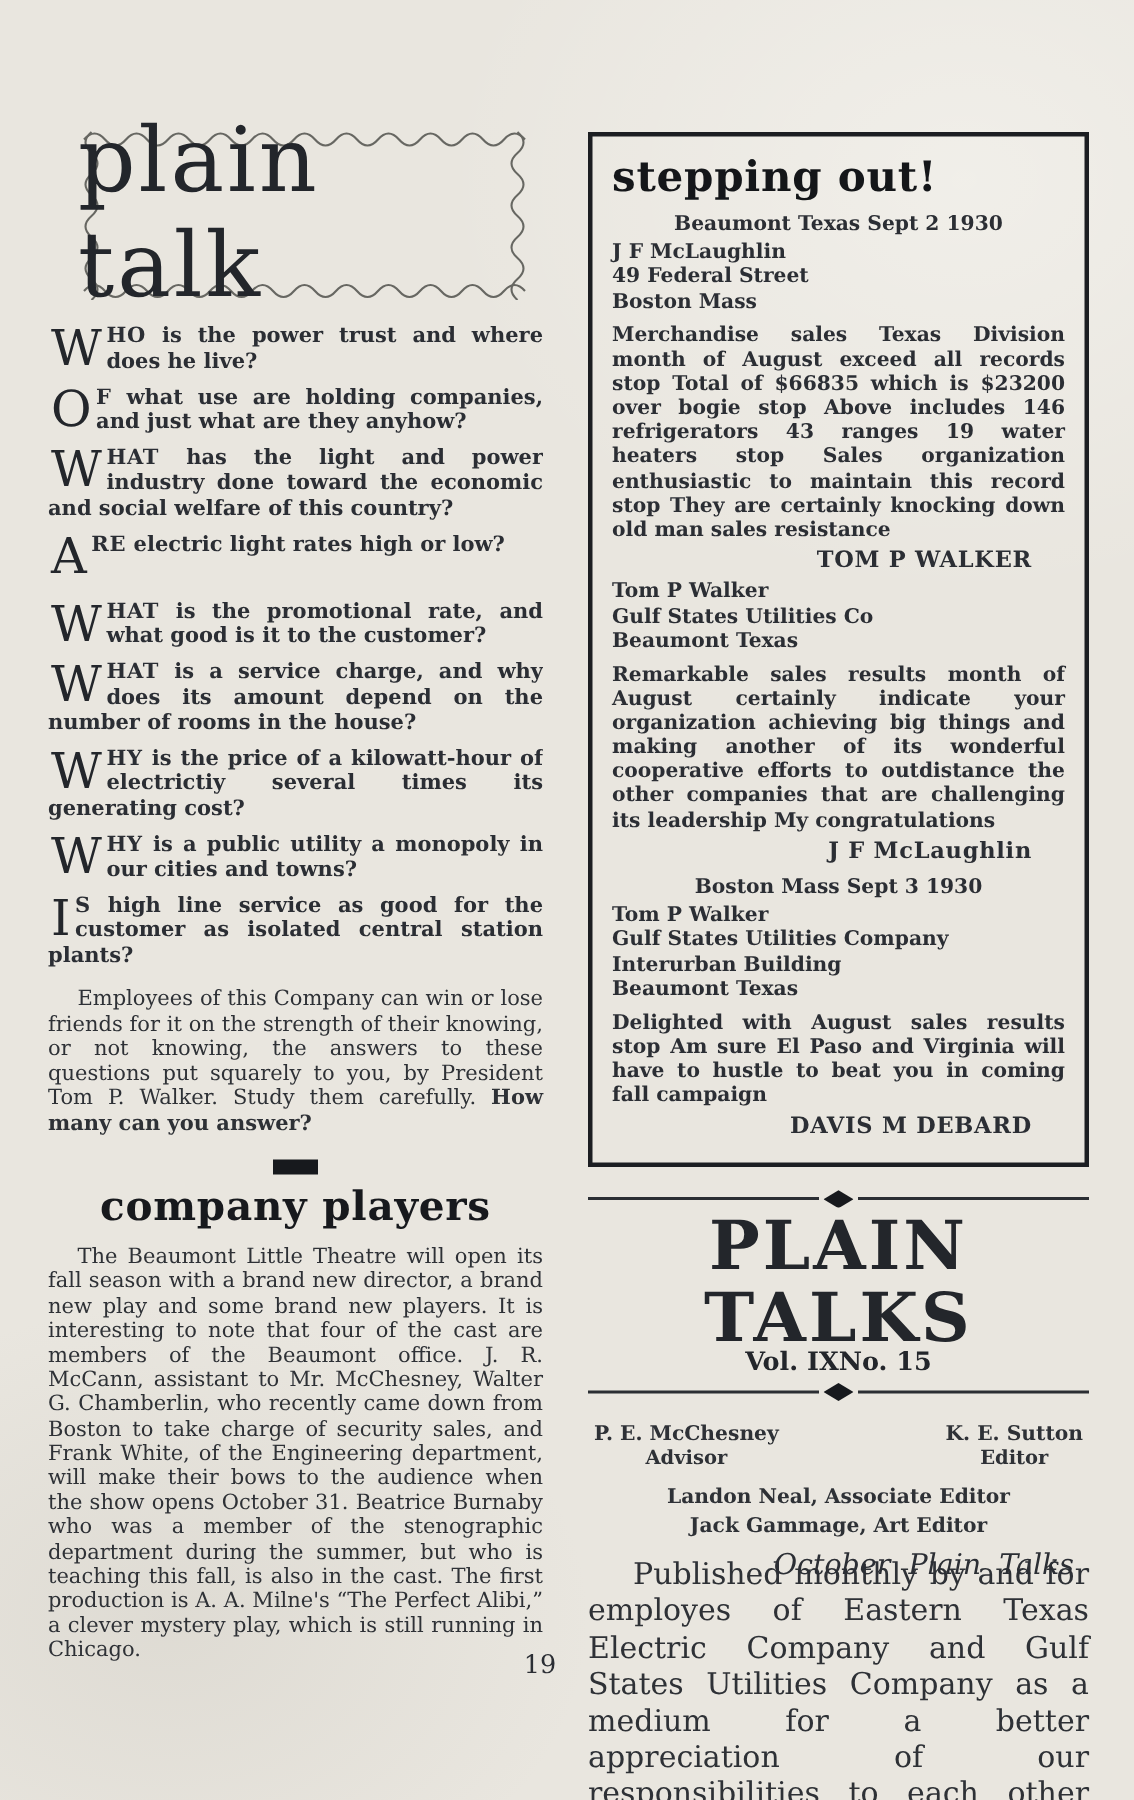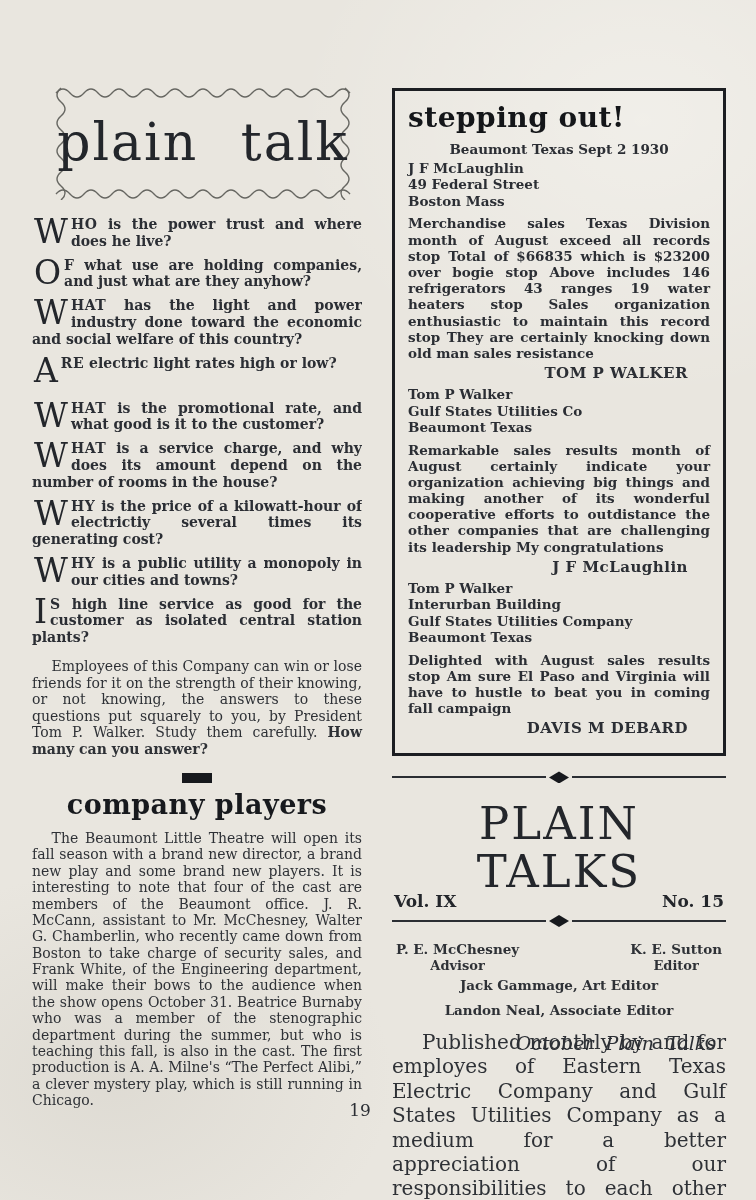--- a/index.html
+++ b/index.html
@@ -14,21 +14,21 @@
     color:#2e3136;
     overflow:hidden;
   }
   
   .col-left{position:absolute;left:32px;top:84px;width:330px;}
   .pt-box{position:relative;width:302px;height:116px;margin-left:20px;}
   .pt-box svg{position:absolute;left:0;top:0;}
   .pt-title{
     position:absolute;left:0;top:0;width:100%;height:100%;
     display:flex;align-items:center;justify-content:center;
-    font-size:52px;font-weight:400;color:#23262b;
+    font-size:60px;font-weight:400;color:#23262b;
     letter-spacing:2px;word-spacing:24px;
   }
   .questions{margin-top:16px;}
   .q{
     font-size:14px;font-weight:bold;line-height:1.2;
     text-align:justify;margin-bottom:7px;overflow:hidden;
     color:#2b2e34;
   }
   .q .cap{
     float:left;font-size:33px;line-height:0.82;
@@ -73,25 +73,25 @@
   }
   
   .masthead{margin-top:15px;}
   .rule{display:flex;align-items:center;}
   .rule .line{flex:1;height:2px;background:#2b2e33;}
   .rule .diamond{
     width:20px;height:12px;background:#17191d;margin:0 3px;
     clip-path:polygon(50% 0,100% 50%,50% 100%,0 50%);
   }
   .mh-title{
-    text-align:center;font-size:45px;font-weight:400;color:#23262b;
-    letter-spacing:2px;word-spacing:26px;line-height:1.05;margin-top:17px;
+    text-align:center;font-size:45px;font-weight:700;color:#23262b;
+    letter-spacing:2px;word-spacing:26px;line-height:1.05;margin-top:2px;
   }
   .mh-volrow{
-    display:flex;justify-content:space-between;
+    display:flex;justify-content:center;
     font-size:17px;font-weight:bold;margin:-4px 2px 4px 2px;color:#23262b;
   }
   .staff-row{
     display:flex;justify-content:space-between;
     margin:14px 4px 0 4px;
   }
   .staff{text-align:center;font-size:13.5px;font-weight:bold;line-height:1.25;}
   .staff .role{font-size:13px;}
   .mh-line{
     text-align:center;font-size:13.5px;font-weight:bold;margin-top:9px;
@@ -172,24 +172,25 @@
         <div class="addr">
           <span>Tom P Walker</span>
           <span>Gulf States Utilities Co</span>
           <span>Beaumont Texas</span>
         </div>
         <div class="tg-body">Remarkable sales results month of August certainly indicate your organization achieving big things and making another of its wonderful cooperative efforts to outdistance the other companies that are challenging its leadership My congratulations</div>
         <div class="tg-sig">J F McLaughlin</div>
       </div>
 
       <div>
+        <div class="dateline">Boston Mass Sept 3 1930</div>
         <div class="addr">
           <span>Tom P Walker</span>
+          <span>Gulf States Utilities Company</span>
           <span>Interurban Building</span>
-          <span>Gulf States Utilities Company</span>
           <span>Beaumont Texas</span>
         </div>
         <div class="tg-body">Delighted with August sales results stop Am sure El Paso and Virginia will have to hustle to beat you in coming fall campaign</div>
         <div class="tg-sig">DAVIS M DEBARD</div>
       </div>
     </div>
 
     <div class="masthead">
       <div class="rule">
         <div class="line"></div>
@@ -214,22 +215,22 @@
         <div class="staff">
           <div>P. E. McChesney</div>
           <div class="role">Advisor</div>
         </div>
         <div class="staff">
           <div>K. E. Sutton</div>
           <div class="role">Editor</div>
         </div>
       </div>
 
+      <div class="mh-line">Landon Neal, Associate Editor</div>
       <div class="mh-line tight">Jack Gammage, Art Editor</div>
-      <div class="mh-line">Landon Neal, Associate Editor</div>
 
       <p class="pub-note">Published monthly by and for employes of Eastern Texas Electric Company and Gulf States Utilities Company as a medium for a better appreciation of our responsibilities to each other and the public.</p>
     </div>
 
   </div>
 
   <div class="footer-page-num">19</div>
   <div class="footer-title">October Plain Talks</div>
 
 </div>

